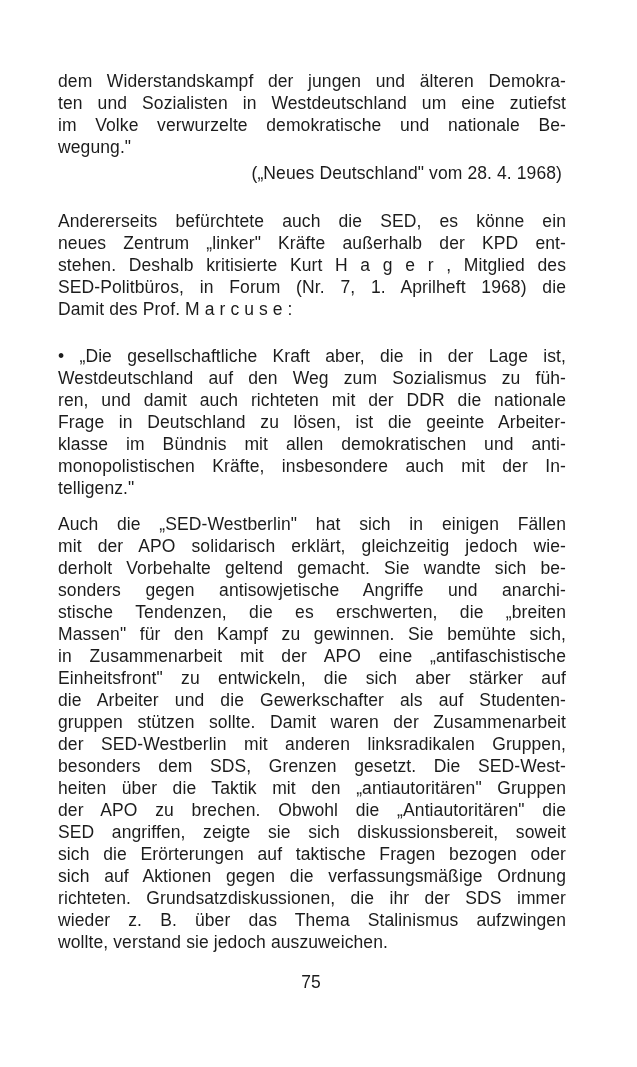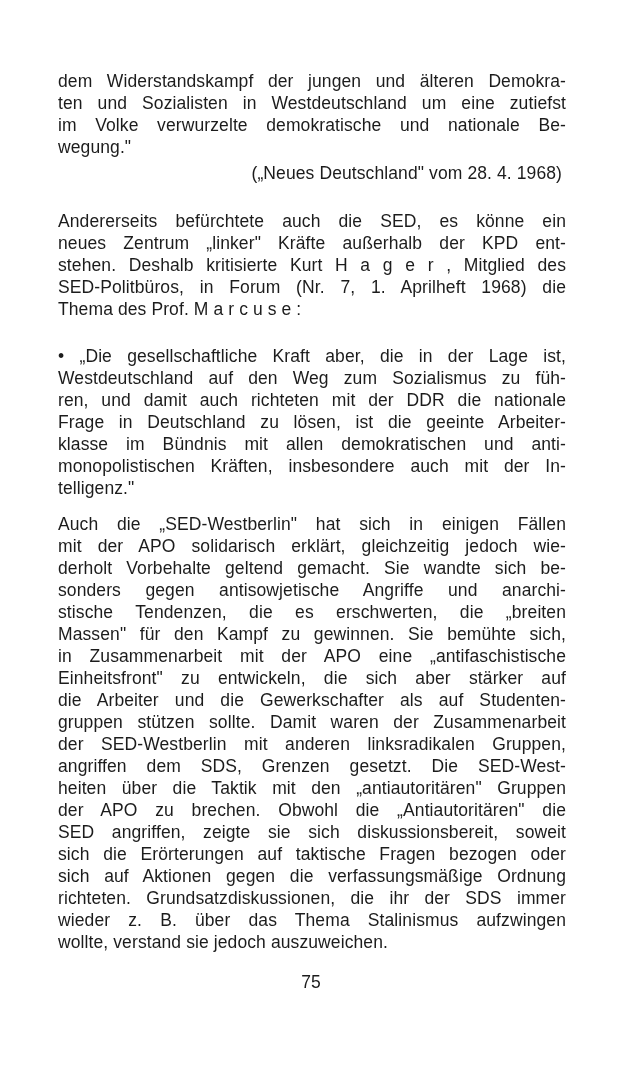--- a/index.html
+++ b/index.html
@@ -65,46 +65,46 @@
         <div class="line last">wegung."</div>
       </div>
 
     <div class="citation">(„Neues Deutschland" vom 28. 4. 1968)</div>
 
     <div class="para para-sed">
         <div class="line">Andererseits befürchtete auch die SED, es könne ein</div>
         <div class="line">neues Zentrum „linker" Kräfte außerhalb der KPD ent-</div>
         <div class="line">stehen. Deshalb kritisierte Kurt H a g e r , Mitglied des</div>
         <div class="line">SED-Politbüros, in Forum (Nr. 7, 1. Aprilheft 1968) die</div>
-        <div class="line last">Thema des Prof. M a r c u s e :</div>
+        <div class="line last">Damit des Prof. M a r c u s e :</div>
       </div>
 
     <div class="para para-bullet">
         <div class="line">• „Die gesellschaftliche Kraft aber, die in der Lage ist,</div>
         <div class="line">Westdeutschland auf den Weg zum Sozialismus zu füh-</div>
         <div class="line">ren, und damit auch richteten mit der DDR die nationale</div>
         <div class="line">Frage in Deutschland zu lösen, ist die geeinte Arbeiter-</div>
         <div class="line">klasse im Bündnis mit allen demokratischen und anti-</div>
-        <div class="line">monopolistischen Kräften, insbesondere auch mit der In-</div>
+        <div class="line">monopolistischen Kräfte, insbesondere auch mit der In-</div>
         <div class="line last">telligenz."</div>
       </div>
 
     <div class="para para-westberlin">
         <div class="line">Auch die „SED-Westberlin" hat sich in einigen Fällen</div>
         <div class="line">mit der APO solidarisch erklärt, gleichzeitig jedoch wie-</div>
         <div class="line">derholt Vorbehalte geltend gemacht. Sie wandte sich be-</div>
         <div class="line">sonders gegen antisowjetische Angriffe und anarchi-</div>
         <div class="line">stische Tendenzen, die es erschwerten, die „breiten</div>
         <div class="line">Massen" für den Kampf zu gewinnen. Sie bemühte sich,</div>
         <div class="line">in Zusammenarbeit mit der APO eine „antifaschistische</div>
         <div class="line">Einheitsfront" zu entwickeln, die sich aber stärker auf</div>
         <div class="line">die Arbeiter und die Gewerkschafter als auf Studenten-</div>
         <div class="line">gruppen stützen sollte. Damit waren der Zusammenarbeit</div>
         <div class="line">der SED-Westberlin mit anderen linksradikalen Gruppen,</div>
-        <div class="line">angriffen dem SDS, Grenzen gesetzt. Die SED-West-</div>
+        <div class="line">besonders dem SDS, Grenzen gesetzt. Die SED-West-</div>
         <div class="line">heiten über die Taktik mit den „antiautoritären" Gruppen</div>
         <div class="line">der APO zu brechen. Obwohl die „Antiautoritären" die</div>
         <div class="line">SED angriffen, zeigte sie sich diskussionsbereit, soweit</div>
         <div class="line">sich die Erörterungen auf taktische Fragen bezogen oder</div>
         <div class="line">sich auf Aktionen gegen die verfassungsmäßige Ordnung</div>
         <div class="line">richteten. Grundsatzdiskussionen, die ihr der SDS immer</div>
         <div class="line">wieder z. B. über das Thema Stalinismus aufzwingen</div>
         <div class="line last">wollte, verstand sie jedoch auszuweichen.</div>
       </div>
 

